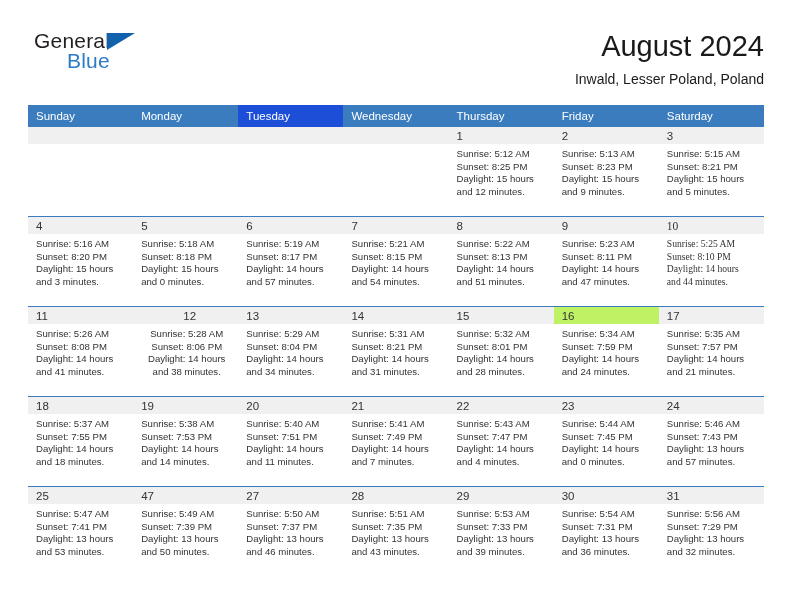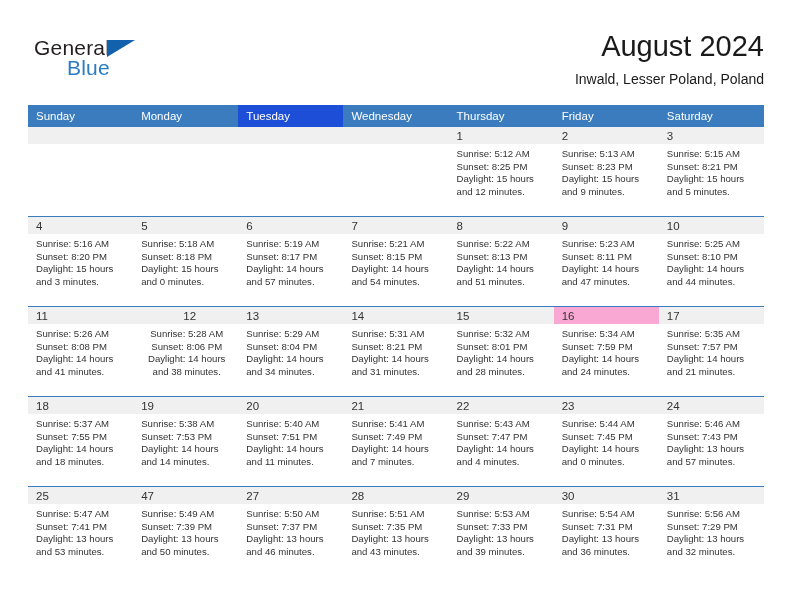--- a/index.html
+++ b/index.html
@@ -25,21 +25,21 @@
   .top-header {
     position: absolute;
     left: 28px;
     top: 28px;
     right: 28px;
     height: 70px;
   }
   .logo {
     position: absolute;
     left: 6px;
-    top: 8px;
+    top: 1px;
     width: 200px;
     height: 56px;
   }
   .logo-general {
     position: absolute;
     left: 0;
     top: 0;
     font-size: 21px;
     letter-spacing: 0.2px;
     color: #231f20;
@@ -260,21 +260,21 @@
           </td>
           <td style="border-top: 1px solid rgb(58, 124, 190);">
             <div class="daynum-band" style="background: rgb(240, 240, 240);">9</div>
             <div class="cell-body">
               <div>Sunrise: 5:23 AM</div>
               <div>Sunset: 8:11 PM</div>
               <div>Daylight: 14 hours</div>
               <div>and 47 minutes.</div>
             </div>
           </td>
-          <td style="border-top: 1px solid rgb(58, 124, 190);">
+          <td style="border-top: 1px solid rgb(58, 124, 190); font-family: Liberation Serif, serif;">
             <div class="daynum-band" style="background: rgb(240, 240, 240);">10</div>
             <div class="cell-body">
               <div>Sunrise: 5:25 AM</div>
               <div>Sunset: 8:10 PM</div>
               <div>Daylight: 14 hours</div>
               <div>and 44 minutes.</div>
             </div>
           </td>
         </tr>
         <tr class="week-row">
@@ -317,21 +317,21 @@
           <td style="border-top: 1px solid rgb(58, 124, 190);">
             <div class="daynum-band" style="background: rgb(240, 240, 240);">15</div>
             <div class="cell-body">
               <div>Sunrise: 5:32 AM</div>
               <div>Sunset: 8:01 PM</div>
               <div>Daylight: 14 hours</div>
               <div>and 28 minutes.</div>
             </div>
           </td>
           <td style="border-top: 1px solid rgb(58, 124, 190);">
-            <div class="daynum-band" style="background: #f9a8d4;">16</div>
+            <div class="daynum-band" style="background: #bef264;">16</div>
             <div class="cell-body">
               <div>Sunrise: 5:34 AM</div>
               <div>Sunset: 7:59 PM</div>
               <div>Daylight: 14 hours</div>
               <div>and 24 minutes.</div>
             </div>
           </td>
           <td style="border-top: 1px solid rgb(58, 124, 190);">
             <div class="daynum-band" style="background: rgb(240, 240, 240);">17</div>
             <div class="cell-body">

